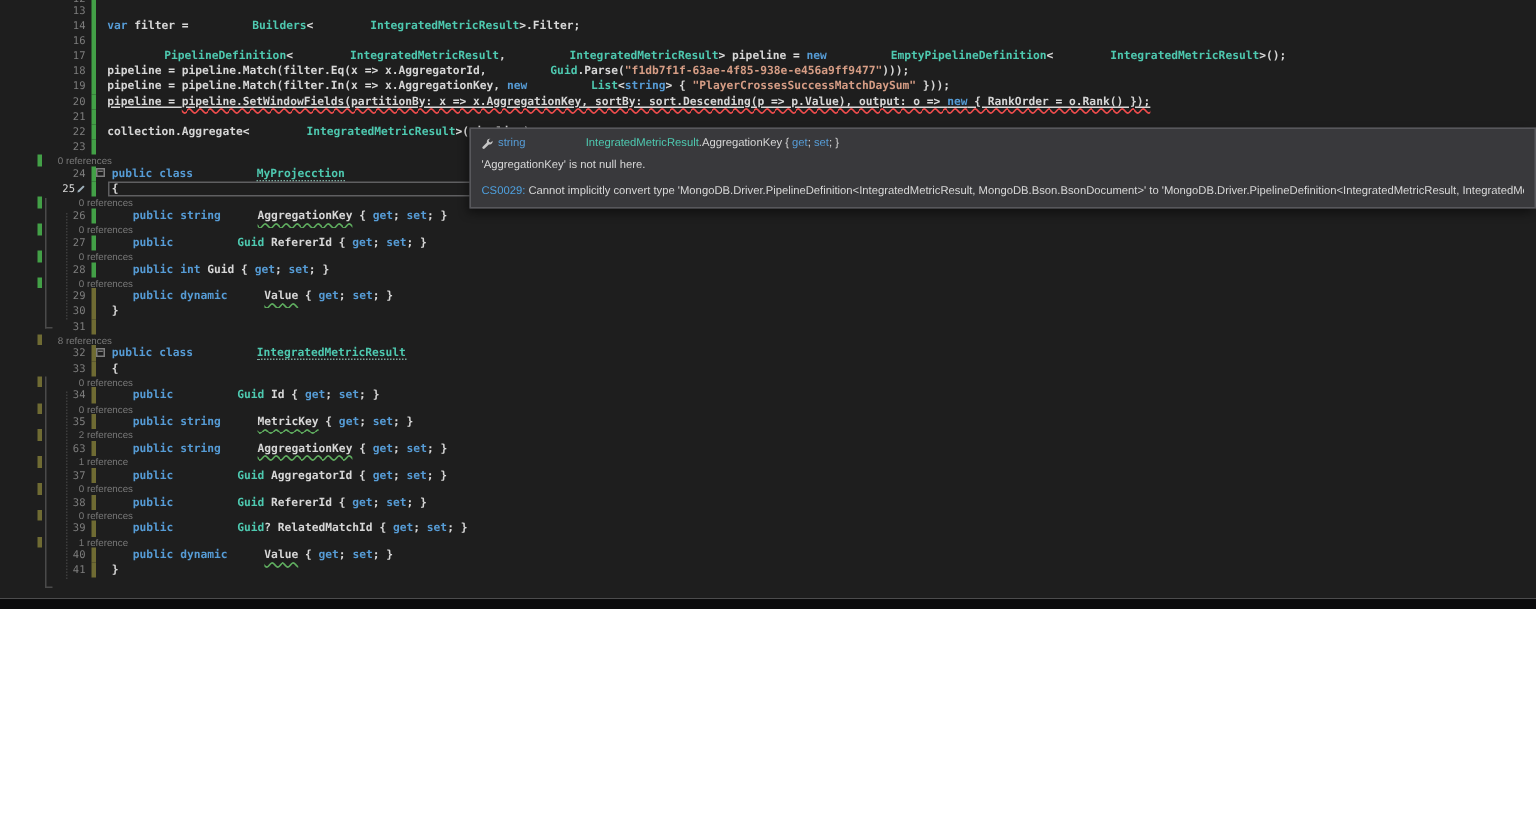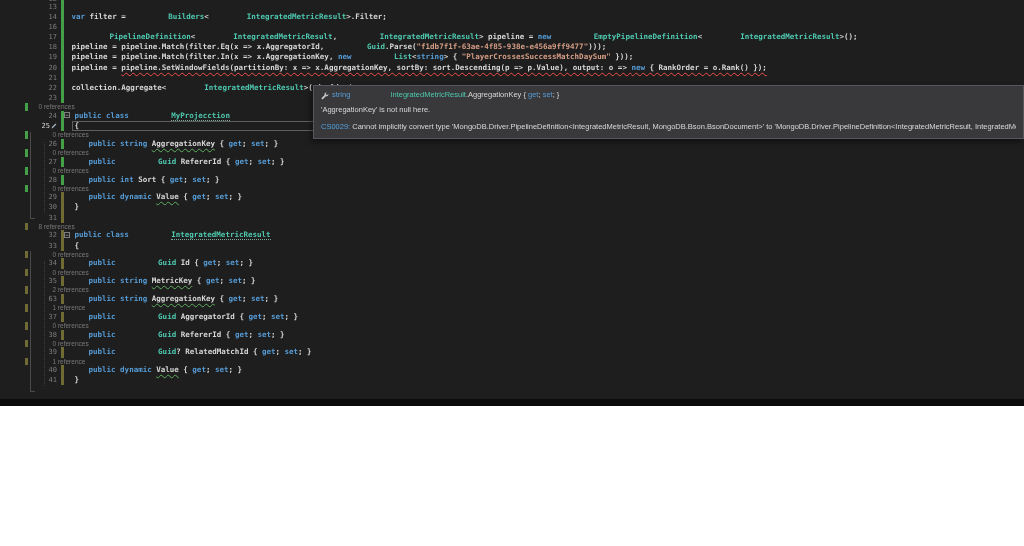--- a/index.html
+++ b/index.html
@@ -31,21 +31,21 @@
   .code.curline{outline:1px solid #5f5f61;outline-offset:-1px;margin-right:7px;}
   .lenstext{font-family:"Liberation Sans",sans-serif;font-size:6.5px;font-weight:normal;color:#7a7a7a;}
 
   .tk-k{color:#569cd6;}
   .tk-t{color:#4ec9b0;margin-left:38px;}
   .tk-s{color:#d69d85;}
   .tk-p{color:#d7d7d7;}
   .u-r{text-decoration:underline;text-decoration-style:wavy;text-decoration-color:#f14c4c;
        text-decoration-thickness:1px;text-underline-offset:1.5px;}
   .u-w{text-decoration:underline;text-decoration-style:wavy;text-decoration-color:#5fae5f;
-       text-decoration-thickness:1px;text-underline-offset:1.5px;}
+       text-decoration-thickness:1px;text-underline-offset:1.5px;margin-left:20px;}
   .u-d{border-bottom:1px dotted #7ba99e;}
 
   .overlay{position:absolute;pointer-events:none;}
   .outline-l{border-left:1px solid #4a4a4a;border-bottom:1px solid #4a4a4a;width:4px;}
   .indent-guide{border-left:1px dotted #3d3d3d;width:1px;}
 
   .tooltip{position:absolute;left:313px;top:85px;width:711px;height:54px;box-sizing:border-box;
            background:#39393c;border:1px solid #58585c;box-shadow:-2px 3px 6px rgba(0,0,0,0.45);
            padding:4px 7px;z-index:6;font-size:7.5px;color:#d8d8d8;}
   .tt-sig{height:10px;line-height:10px;display:flex;align-items:flex-end;gap:3px;white-space:pre;}
@@ -101,21 +101,21 @@
     <div class="row codeline">
       <span class="num">19</span>
       <span class="bar bar-g"></span>
       <span class="fm"></span>
       <span class="code" style="padding-left: 0px;"><span class="tk-p">pipeline = pipeline.Match(filter.In(x =&gt; x.AggregationKey, </span><span class="tk-k">new</span><span class="tk-p"> </span><span class="tk-t">List</span><span class="tk-p">&lt;</span><span class="tk-k">string</span><span class="tk-p">&gt; { </span><span class="tk-s">"PlayerCrossesSuccessMatchDaySum"</span><span class="tk-p"> }));</span></span>
     </div>
     <div class="row codeline">
       <span class="num">20</span>
       <span class="bar bar-g"></span>
       <span class="fm"></span>
-      <span class="code" style="padding-left: 0px;"><span class="tk-p">pipeline = </span><span class="tk-p u-r">pipeline.SetWindowFields(partitionBy: x =&gt; x.AggregationKey, sortBy: sort.Descending(p =&gt; p.Value), output: o =&gt; </span><span class="tk-k u-r">new</span><span class="tk-p u-r"> { RankOrder = o.Rank() });</span></span>
+      <span class="code" style="padding-left: 0px; text-decoration: underline;"><span class="tk-p">pipeline = </span><span class="tk-p u-r">pipeline.SetWindowFields(partitionBy: x =&gt; x.AggregationKey, sortBy: sort.Descending(p =&gt; p.Value), output: o =&gt; </span><span class="tk-k u-r">new</span><span class="tk-p u-r"> { RankOrder = o.Rank() });</span></span>
     </div>
     <div class="row codeline">
       <span class="num">21</span>
       <span class="bar bar-g"></span>
       <span class="fm"></span>
       <span class="code" style="padding-left: 0px;"></span>
     </div>
     <div class="row codeline">
       <span class="num">22</span>
       <span class="bar bar-g"></span>
@@ -177,21 +177,21 @@
     <div class="row lens">
       <span class="num"></span>
       <span class="bar bar-g"></span>
       <span class="fm"></span>
       <span class="code" style="padding-left: 17px;"><span class="lenstext">0 references</span></span>
     </div>
     <div class="row codeline">
       <span class="num">28</span>
       <span class="bar bar-g"></span>
       <span class="fm"></span>
-      <span class="code" style="padding-left: 17px;"><span class="tk-k">public</span><span class="tk-p"> </span><span class="tk-k">int</span><span class="tk-p"> Sort { </span><span class="tk-k">get</span><span class="tk-p">; </span><span class="tk-k">set</span><span class="tk-p">; }</span></span>
+      <span class="code" style="padding-left: 17px;"><span class="tk-k">public</span><span class="tk-p"> </span><span class="tk-k">int</span><span class="tk-p"> Guid { </span><span class="tk-k">get</span><span class="tk-p">; </span><span class="tk-k">set</span><span class="tk-p">; }</span></span>
     </div>
     <div class="row lens">
       <span class="num"></span>
       <span class="bar bar-g"></span>
       <span class="fm"></span>
       <span class="code" style="padding-left: 17px;"><span class="lenstext">0 references</span></span>
     </div>
     <div class="row codeline">
       <span class="num">29</span>
       <span class="bar bar-o"></span>

